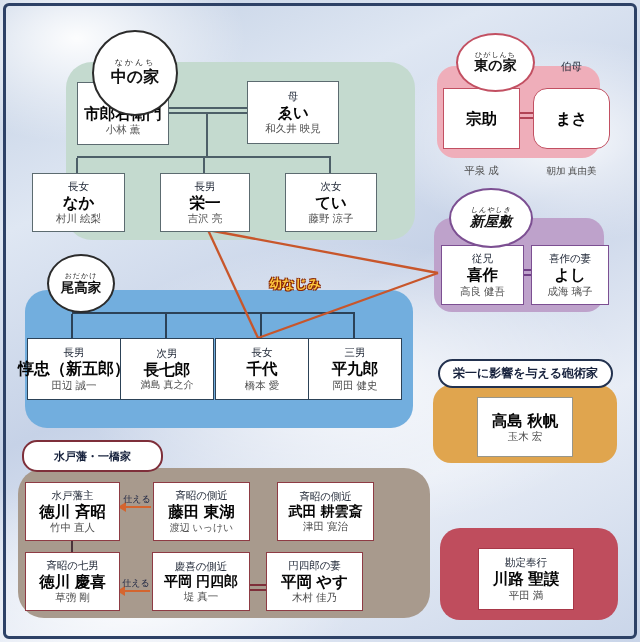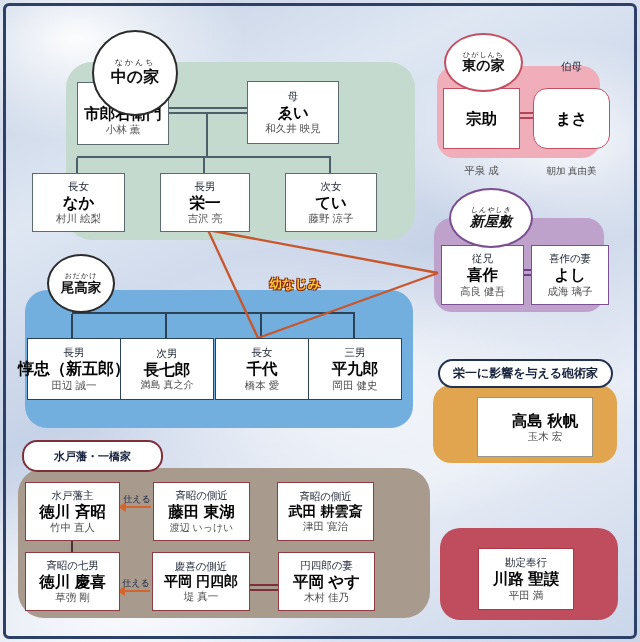--- a/index.html
+++ b/index.html
@@ -32,21 +32,21 @@
 
   .person{position:absolute;background:#fff;display:flex;flex-direction:column;align-items:center;
           justify-content:center;text-align:center;z-index:4;line-height:1.25;}
   .person .role{font-size:10.5px;color:#1c2433;white-space:nowrap;}
   .person .name{font-size:15.5px;font-weight:bold;color:#050505;white-space:nowrap;
                 font-family:"Liberation Sans","Liberation Serif",sans-serif;}
   .person .name.sm{font-size:16px;} .person .name.md{font-size:14px;}
   .person .actor{font-size:10.5px;color:#4d4d4d;white-space:nowrap;
                  font-family:"Liberation Sans",sans-serif;}
   .pb-green{border:1.5px solid #5c6b70;} .pb-pink{border:1.5px solid #c25062;gap:36px;} .pb-purple{border:1.5px solid #7c4f92;}
-  .pb-blue{border:1.5px solid #2c4257;} .pb-taupe{border:1.5px solid #8e3b44;} .pb-gold{border:1px solid #98968a;padding-left:20px;}
+  .pb-blue{border:1.5px solid #2c4257;} .pb-taupe{border:1.5px solid #8e3b44;} .pb-gold{border:1px solid #98968a;}
   .pb-red{border:1.5px solid #a83748;}
 
   .ln{position:absolute;z-index:2;}
   .ln-green{background:#4d5f68;} .ln-blue{background:#2c4257;} .ln-pink{background:#b14456;}
   .ln-purple{background:#6f3f85;} .ln-maroon{background:#7e2f3a;} .ln-dark{background:#4a323a;}
   .ln-orange{background:#d4652f;}
   .arrowhead{position:absolute;width:0;height:0;border-top:5px solid transparent;border-bottom:5px solid transparent;
              border-right:8px solid #d4652f;z-index:2;}
   .rel-small{position:absolute;z-index:6;font-family:"Liberation Sans",sans-serif;font-size:9px;color:#1a2340;
              text-align:center;white-space:nowrap;}
@@ -103,21 +103,21 @@
   <div class="ln ln-orange" style="left:123px;top:590px;width:27px;height:2px;"></div>
   <div class="arrowhead" style="left:117px;top:586px;"></div>
   <div class="rel-small" style="left:119px;top:577px;width:34px;">仕える</div>
   <div class="ln ln-maroon" style="left:248px;top:584px;width:30px;height:2px;"></div>
   <div class="ln ln-maroon" style="left:248px;top:589px;width:30px;height:2px;"></div>
 
   <div class="badge bd-dark" style="left:92px;top:30px;width:82px;height:82px;">
     <span class="furi">なかんち</span>
     <span class="blabel" style="font-size:16px;">中の家</span>
   </div>
-  <div class="badge bd-pink" style="left:444px;top:33px;width:75px;height:55px;">
+  <div class="badge bd-pink" style="left:456px;top:33px;width:75px;height:55px;">
     <span class="furi" style="font-size:7px;letter-spacing:1px;">ひがしんち</span>
     <span class="blabel" style="font-size:14px;">東の家</span>
   </div>
   <div class="badge bd-purple" style="left:449px;top:188px;width:80px;height:56px;">
     <span class="furi" style="font-size:7px;letter-spacing:1px;">しんやしき</span>
     <span class="blabel" style="font-size:14px;">新屋敷</span>
   </div>
   <div class="badge bd-dark" style="left:47px;top:254px;width:64px;height:55px;">
     <span class="furi" style="font-size:7px;letter-spacing:1px;">おだかけ</span>
     <span class="blabel" style="font-size:13.5px;">尾高家</span>
@@ -213,21 +213,21 @@
   <div class="person pb-taupe" style="left:25px;top:552px;width:93px;height:57px;">
     <span class="role">斉昭の七男</span>
     <span class="name">徳川 慶喜</span>
     <span class="actor">草彅 剛</span>
   </div>
   <div class="person pb-taupe" style="left:152px;top:552px;width:96px;height:57px;">
     <span class="role">慶喜の側近</span>
     <span class="name md">平岡 円四郎</span>
     <span class="actor">堤 真一</span>
   </div>
-  <div class="person pb-taupe" style="left:278px;top:552px;width:95px;height:57px;">
+  <div class="person pb-taupe" style="left:266px;top:552px;width:95px;height:57px;">
     <span class="role">円四郎の妻</span>
     <span class="name">平岡 やす</span>
     <span class="actor">木村 佳乃</span>
   </div>
 
   <div class="person pb-gold" style="left:477px;top:397px;width:94px;height:58px;">
     <span class="name">高島 秋帆</span>
     <span class="actor">玉木 宏</span>
   </div>
 

